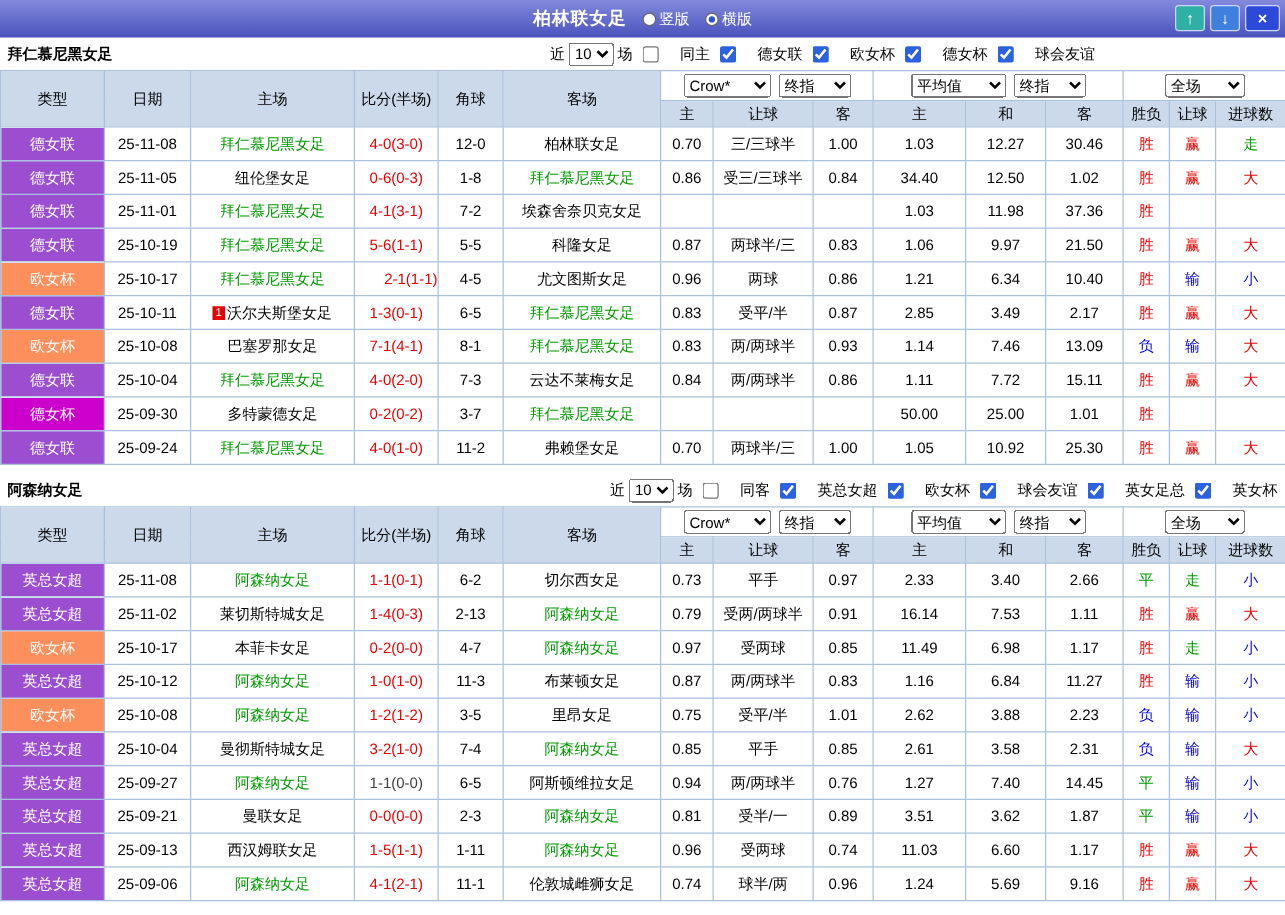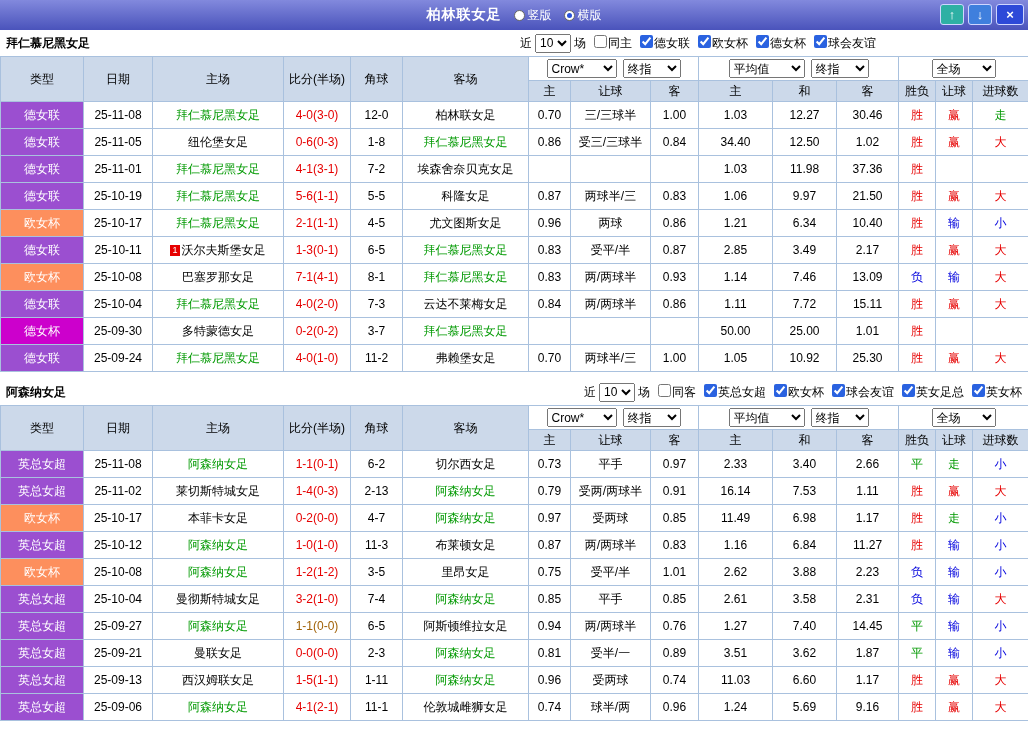--- a/index.html
+++ b/index.html
@@ -21,21 +21,21 @@
           font-weight:bold;font-size:13px;line-height:1;padding:0;cursor:pointer;font-family:inherit;}
   .tb-up{background:#2eb0a4;}
   .tb-down{background:#3f7fdd;}
   .tb-close{background:#2d49d8;width:28px;}
 
   
   .section-header{height:26px;display:flex;align-items:center;padding:0 6px;background:#fff;}
   .team-name{font-weight:bold;font-size:12px;}
   .filters{margin-left:auto;display:flex;align-items:center;gap:3px;font-size:12px;}
   .pad-right{margin-right:146px;}
-  .cb-label{display:flex;align-items:flex-start;gap:0;cursor:pointer;}
+  .cb-label{display:flex;align-items:center;gap:16px;cursor:pointer;}
   .filters input[type=checkbox]{width:13px;height:13px;margin:0 1px 0 5px;accent-color:#2a62e0;}
   .cnt-sel,.hd-sel{font-size:12px;height:19px;font-family:inherit;}
 
   
   .grid{border-collapse:collapse;table-layout:fixed;width:1028px;}
   .grid th,.grid td{border:1px solid #a9c1de;text-align:center;overflow:hidden;
                     white-space:nowrap;padding:0;font-weight:normal;}
   .grid thead .hc{background:#ccd9ea;height:20px;}
   .grid thead .dd{background:#fff;height:23px;}
   .grid thead .dd select{margin:0 3px;}
@@ -206,21 +206,21 @@
             <td>9.97</td>
             <td>21.50</td>
             <td style="color: rgb(230, 0, 0);">胜</td>
             <td style="color: rgb(230, 0, 0);">赢</td>
             <td style="color: rgb(230, 0, 0);">大</td>
           </tr>
           <tr>
             <td class="type" style="background: rgb(253, 143, 93);">欧女杯</td>
             <td>25-10-17</td>
             <td style="color: rgb(0, 153, 0);"><span>拜仁慕尼黑女足</span></td>
-            <td style="color: rgb(230, 0, 0);">2-1(1-1)</td>
+            <td style="color: rgb(230, 0, 0); text-align: right;">2-1(1-1)</td>
             <td>4-5</td>
             <td>尤文图斯女足</td>
             <td>0.96</td>
             <td>两球</td>
             <td>0.86</td>
             <td>1.21</td>
             <td>6.34</td>
             <td>10.40</td>
             <td style="color: rgb(230, 0, 0);">胜</td>
             <td style="color: rgb(0, 0, 221);">输</td>
@@ -489,21 +489,21 @@
             <td>3.58</td>
             <td>2.31</td>
             <td style="color: rgb(0, 0, 221);">负</td>
             <td style="color: rgb(0, 0, 221);">输</td>
             <td style="color: rgb(230, 0, 0);">大</td>
           </tr>
           <tr>
             <td class="type" style="background: rgb(155, 79, 208);">英总女超</td>
             <td>25-09-27</td>
             <td style="color: rgb(0, 153, 0);"><span>阿森纳女足</span></td>
-            <td style="color: #a16207;">1-1(0-0)</td>
+            <td style="color: #404040;">1-1(0-0)</td>
             <td>6-5</td>
             <td>阿斯顿维拉女足</td>
             <td>0.94</td>
             <td>两/两球半</td>
             <td>0.76</td>
             <td>1.27</td>
             <td>7.40</td>
             <td>14.45</td>
             <td style="color: rgb(0, 153, 0);">平</td>
             <td style="color: rgb(0, 0, 221);">输</td>

